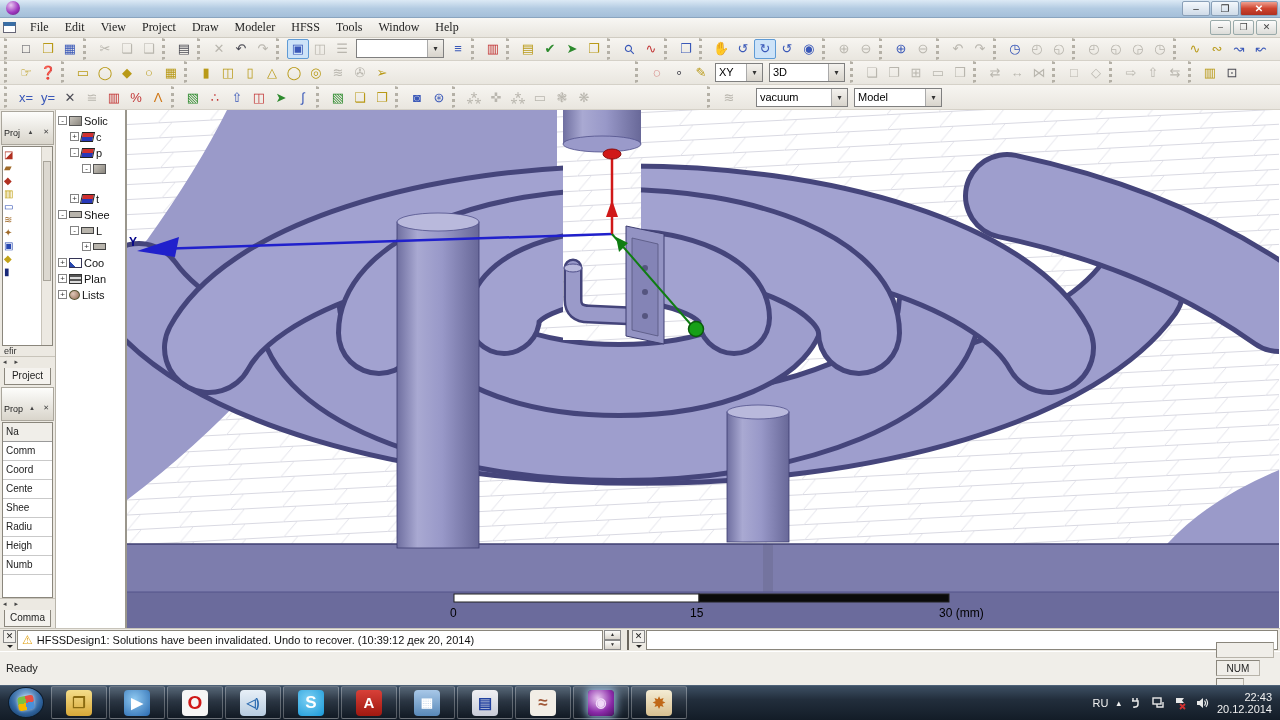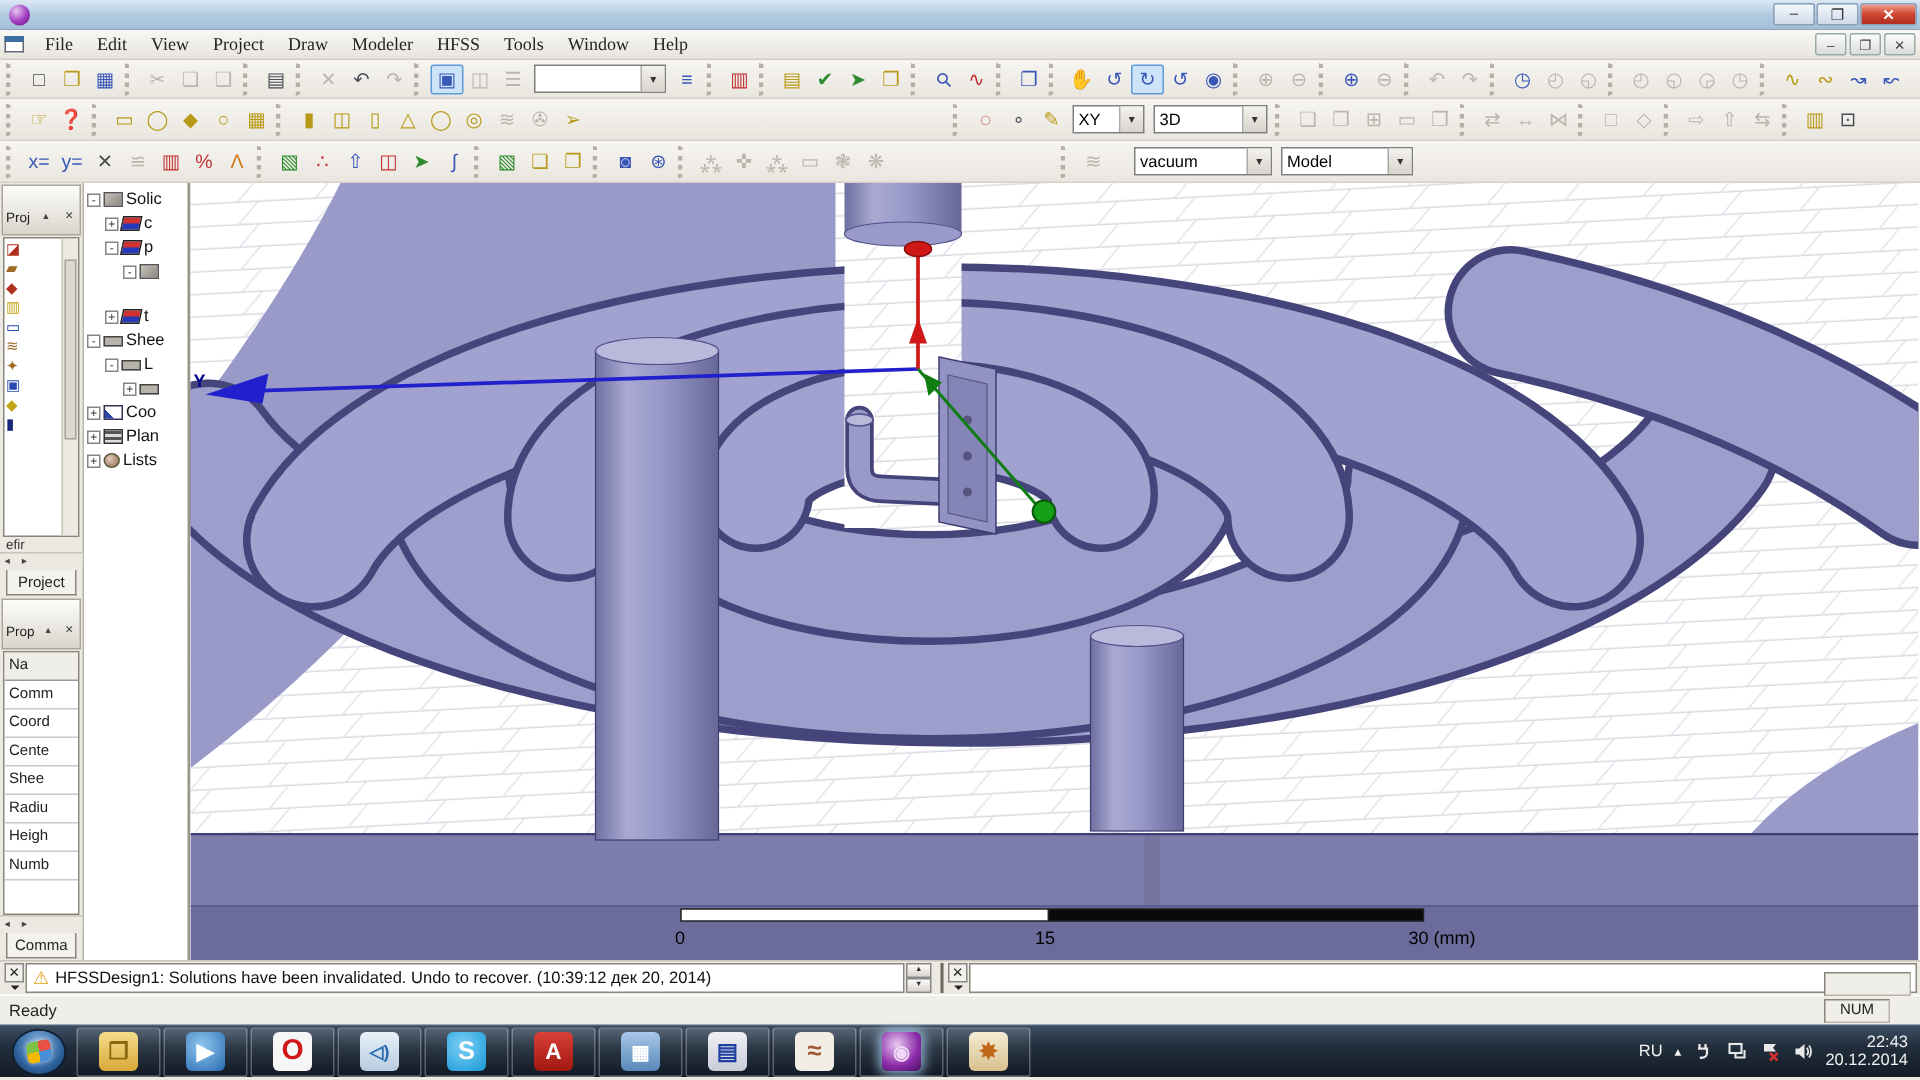--- a/index.html
+++ b/index.html
@@ -78,21 +78,21 @@
   .mclose .x{width:13px;height:13px;border:1px solid #888;background:#f2f0ec;line-height:11px;text-align:center;}
   .mclose .tri{width:0;height:0;border:3px solid transparent;border-top-color:#222;margin-top:2px;}
   .mlist{width:586px;background:#fff;border:1px solid #8a867c;display:flex;align-items:center;font-size:11px;color:#111;padding:0 4px;gap:4px;overflow:hidden;white-space:nowrap;}
   .warn{color:#e0a010;font-size:12px;}
   .mspin{width:17px;display:flex;flex-direction:column;margin-left:1px;}
   .mspin span{flex:1;border:1px solid #888;background:linear-gradient(#fcfcfa,#d8d4cc);font-size:5px;line-height:7px;text-align:center;color:#333;}
   .mdiv{width:6px;background:#ece9e2;border-right:2px solid #6a665e;margin:0 2px;}
   .mfield{flex:1;background:#fff;border:1px solid #8a867c;}
 
   
-  .statusbar{height:20px;background:#f0eee9;border-top:1px solid #fff;display:flex;align-items:center;font-size:11px;color:#222;padding:0 6px;}
+  .statusbar{height:34px;background:#f0eee9;border-top:1px solid #fff;display:flex;align-items:center;font-size:11px;color:#222;padding:0 6px;}
   .scells{margin-left:auto;display:flex;gap:2px;flex-direction:column;}
   .scell{height:16px;border:1px solid #b8b4aa;border-top-color:#8a867c;border-left-color:#8a867c;background:#f0eee9;font-size:10px;display:flex;align-items:center;justify-content:center;}
   .scell.w1{width:58px;} .scell.w2{width:44px;} .scell.w3{width:28px;}
 
   
   .taskbar{height:35px;background:linear-gradient(#3d4f63,#222e3c 40%,#131c27);display:flex;align-items:center;padding:0 2px;border-top:1px solid #4e6278;}
   .orb{width:36px;height:31px;border-radius:50%;background:radial-gradient(circle at 50% 35%,#9cc4ea,#2e639e 60%,#16304e);border:1px solid #0d1c2c;display:flex;align-items:center;justify-content:center;margin:0 6px;}
   .flag{width:16px;height:14px;border-radius:3px;transform:rotate(-8deg) skewY(-4deg);background:conic-gradient(#e85044 0 25%,#4a90d9 25% 50%,#f5b800 50% 75%,#7dc242 75%);box-shadow:0 0 3px rgba(255,255,255,.6);}
   .tasks{display:flex;height:35px;}
   .task{width:56px;height:33px;margin:1px 1px 0 1px;display:flex;align-items:center;justify-content:center;background:linear-gradient(rgba(255,255,255,.14),rgba(255,255,255,.04) 50%,rgba(0,0,0,.12));border:1px solid rgba(255,255,255,.28);border-radius:2px;}

